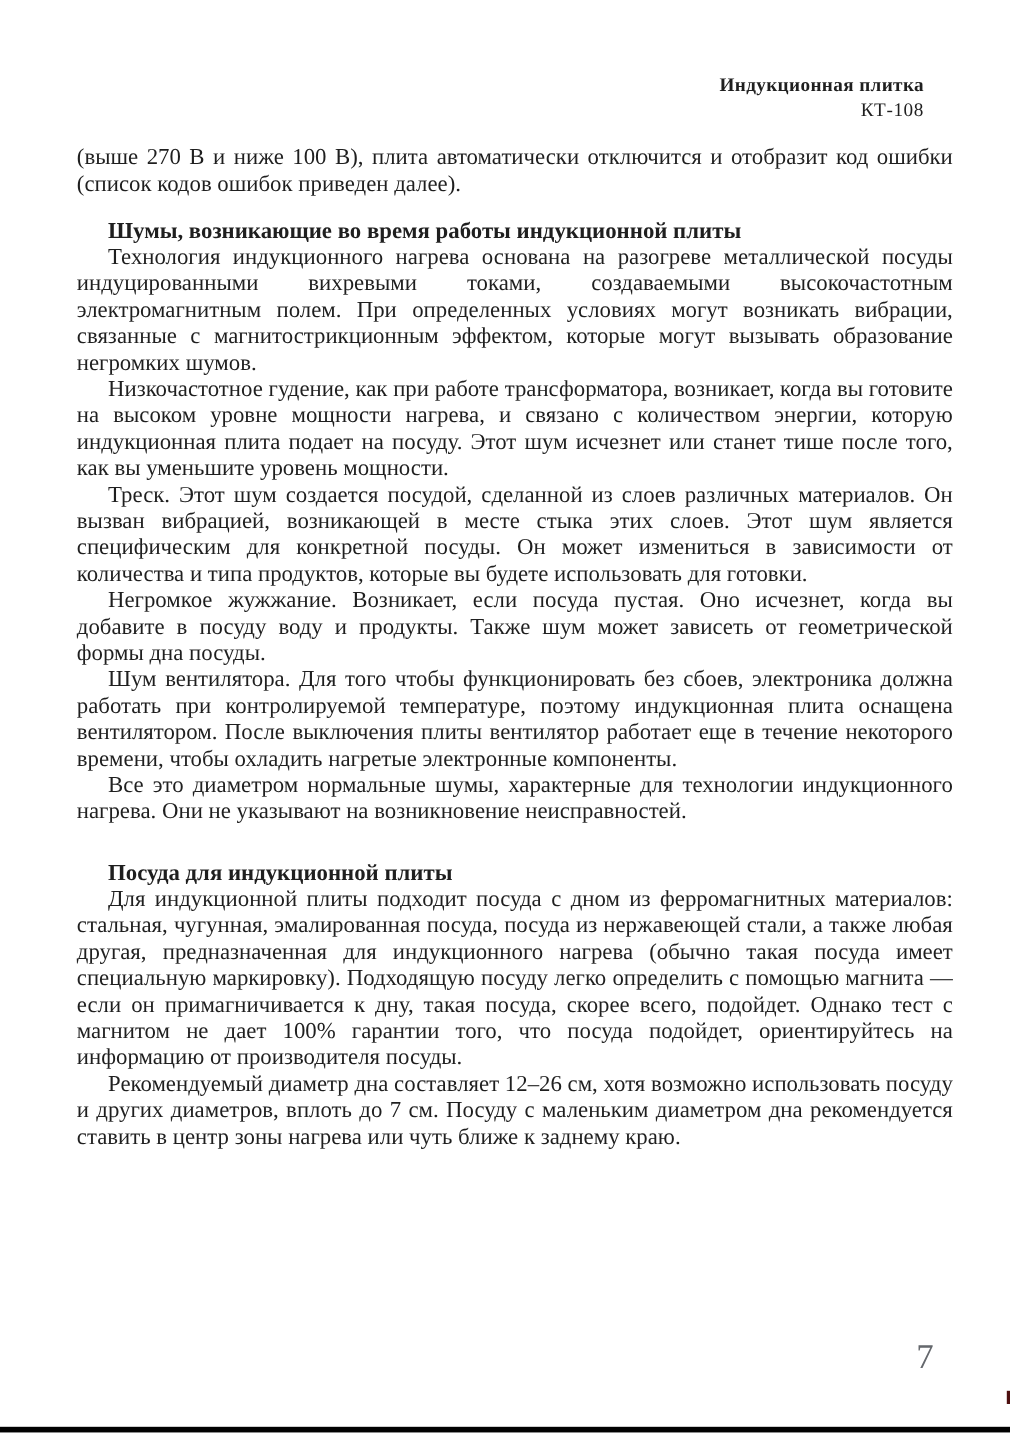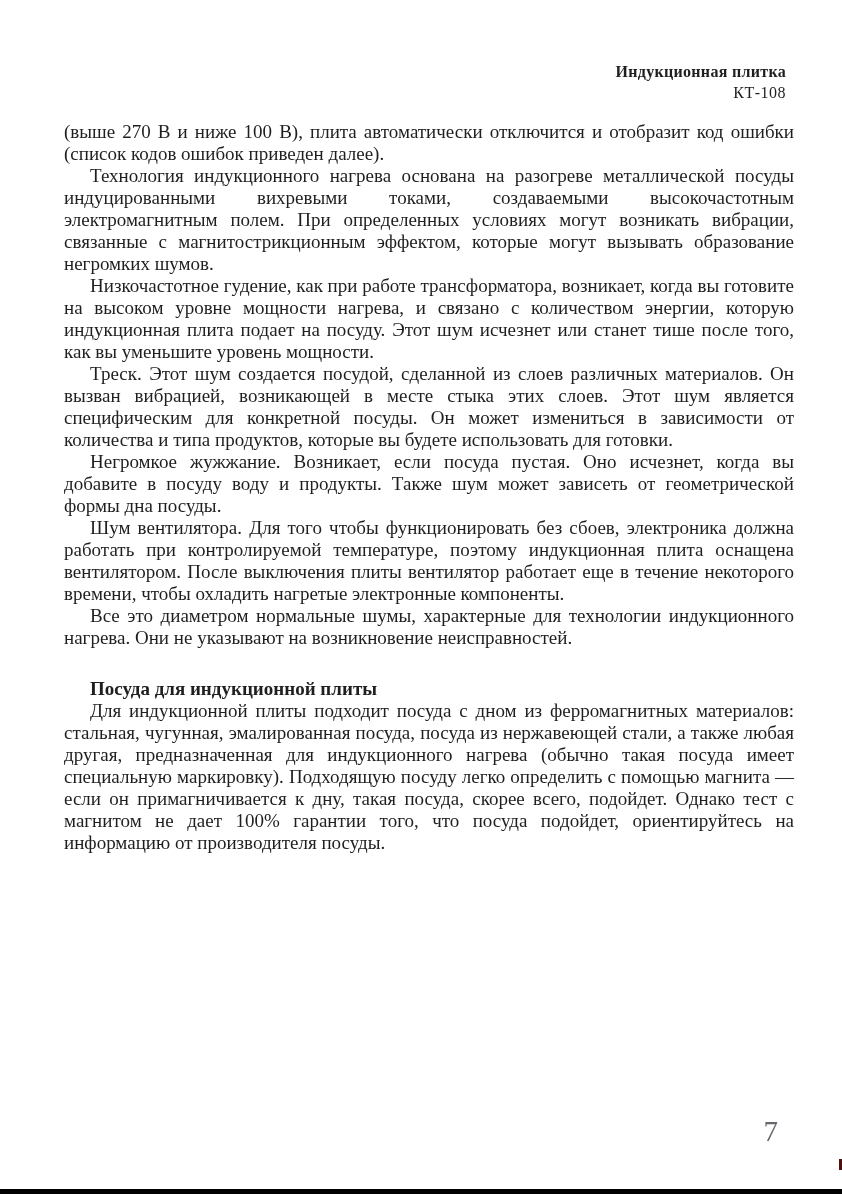--- a/index.html
+++ b/index.html
@@ -8,21 +8,21 @@
     width: 842px;
     height: 1194px;
     background: #ffffff;
     overflow: hidden;
     font-family: "Liberation Serif", "DejaVu Serif", serif;
     color: #1f1f1f;
   }
   .doc-header {
     position: absolute;
     top: 62px;
-    right: 56px;
+    right: 72px;
     text-align: right;
     line-height: 1.2;
   }
   .doc-header-title {
     font-weight: bold;
     font-size: 16px;
     letter-spacing: 0.3px;
   }
   .doc-header-model {
     font-size: 16px;
@@ -87,31 +87,33 @@
   <header class="doc-header">
     <div class="doc-header-title">Индукционная плитка</div>
     <div class="doc-header-model">КТ-108</div>
   </header>
 
   <main class="doc-body">
 
     <p class="continued">(выше 270 В и ниже 100 В), плита автоматически отключится и отобразит код ошибки (список кодов ошибок приведен далее).</p>
 
     <section class="section gap-sm">
+      <h2 class="section-heading">Шумы, возникающие во время работы индукционной плиты</h2>
       <p>Технология индукционного нагрева основана на разогреве металлической посуды индуцированными вихревыми токами, создаваемыми высокочастотным электромагнитным полем. При определенных условиях могут возникать вибрации, связанные с магнитострикционным эффектом, которые могут вызывать образование негромких шумов.</p>
       <p><b class="lead">Низкочастотное гудение</b><span>, как при работе трансформатора, возникает, когда вы готовите на высоком уровне мощности нагрева, и связано с количеством энергии, которую индукционная плита подает на посуду. Этот шум исчезнет или станет тише после того, как вы уменьшите уровень мощности.</span></p>
       <p><b class="lead">Треск.</b><span> Этот шум создается посудой, сделанной из слоев различных материалов. Он вызван вибрацией, возникающей в месте стыка этих слоев. Этот шум является специфическим для конкретной посуды. Он может измениться в зависимости от количества и типа продуктов, которые вы будете использовать для готовки.</span></p>
       <p><b class="lead">Негромкое жужжание.</b><span> Возникает, если посуда пустая. Оно исчезнет, когда вы добавите в посуду воду и продукты. Также шум может зависеть от геометрической формы дна посуды.</span></p>
       <p><b class="lead">Шум вентилятора.</b><span> Для того чтобы функционировать без сбоев, электроника должна работать при контролируемой температуре, поэтому индукционная плита оснащена вентилятором. После выключения плиты вентилятор работает еще в течение некоторого времени, чтобы охладить нагретые электронные компоненты.</span></p>
       <p>Все это диаметром нормальные шумы, характерные для технологии индукционного нагрева. Они не указывают на возникновение неисправностей.</p>
     </section>
 
     <section class="section gap-lg">
       <h2 class="section-heading">Посуда для индукционной плиты</h2>
       <p>Для индукционной плиты подходит посуда с дном из ферромагнитных материалов: стальная, чугунная, эмалированная посуда, посуда из нержавеющей стали, а также любая другая, предназначенная для индукционного нагрева (обычно такая посуда имеет специальную маркировку). Подходящую посуду легко определить с помощью магнита — если он примагничивается к дну, такая посуда, скорее всего, подойдет. Однако тест с магнитом не дает 100% гарантии того, что посуда подойдет, ориентируйтесь на информацию от производителя посуды.</p>
+      <p>Рекомендуемый диаметр дна составляет 12–26 см, хотя возможно использовать посуду и других диаметров, вплоть до 7 см. Посуду с маленьким диаметром дна рекомендуется ставить в центр зоны нагрева или чуть ближе к заднему краю.</p>
     </section>
 
   </main>
 
   <div class="page-number">7</div>
 
   <div class="scan-speck"></div>
   <div class="scan-edge-bottom"></div>
 
 </div>

